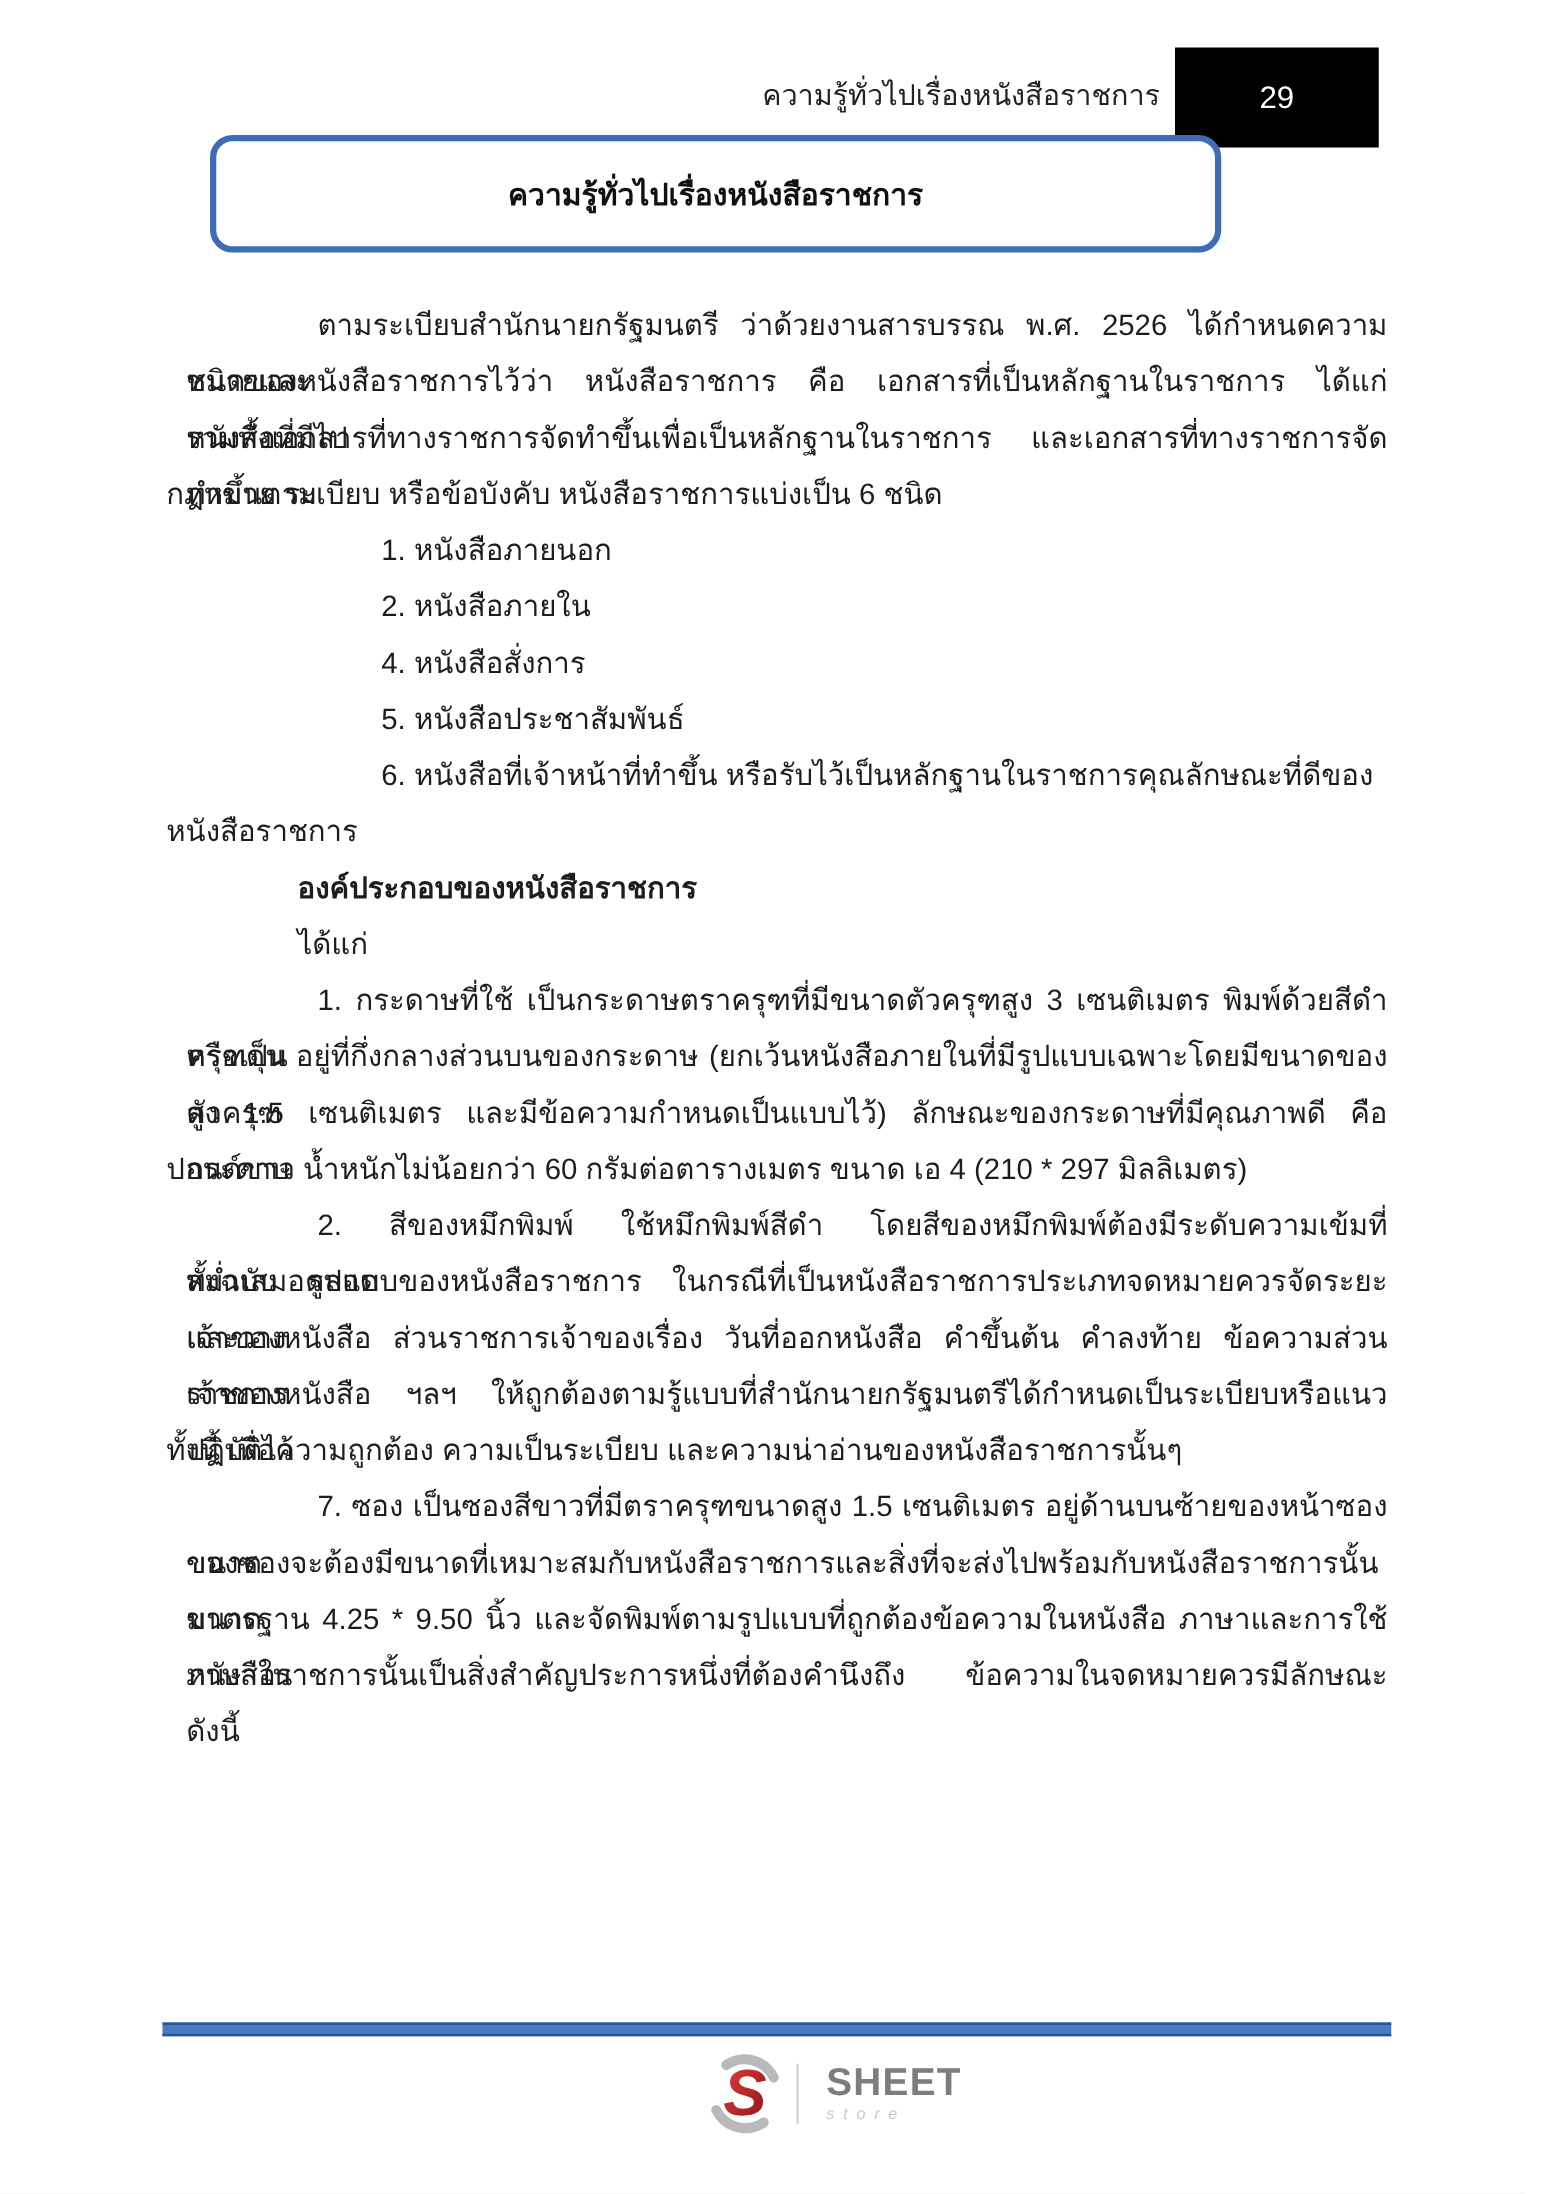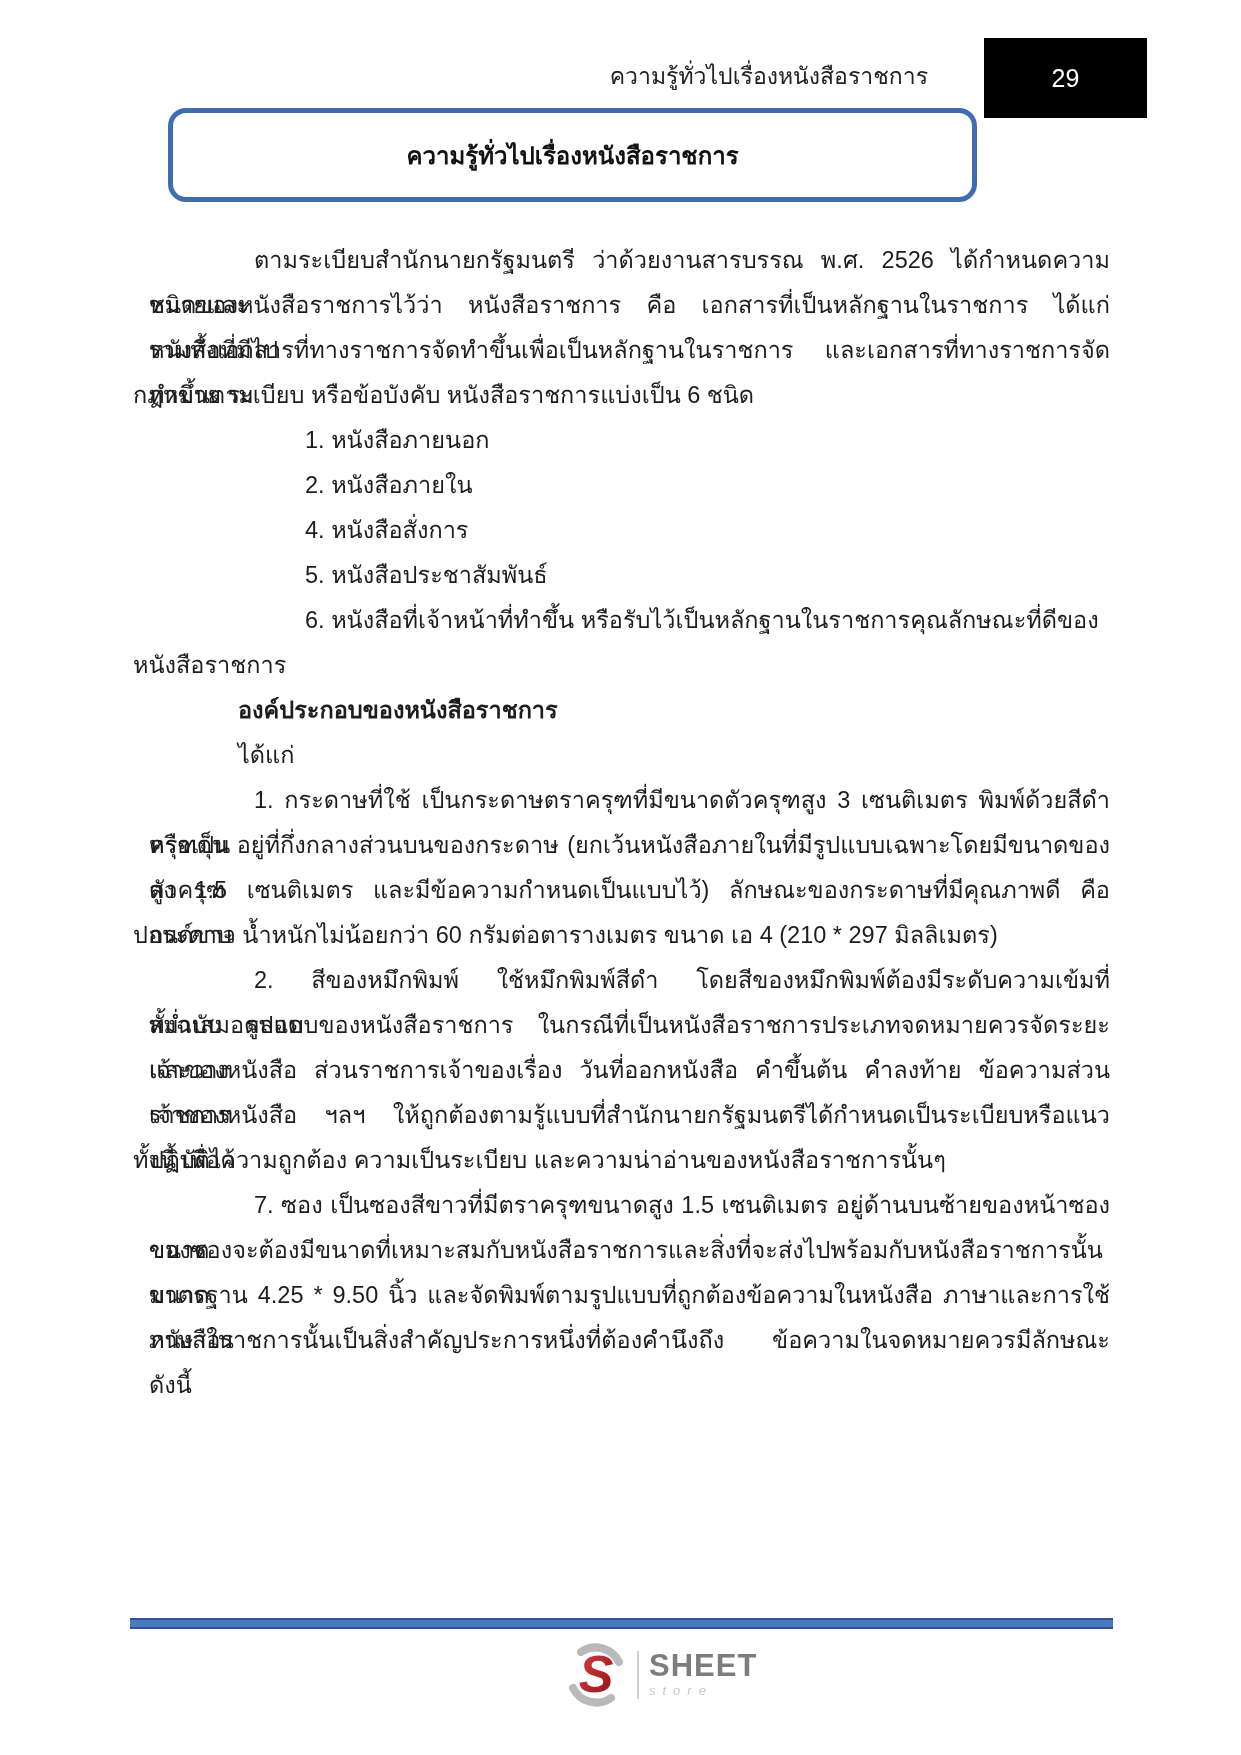--- a/index.html
+++ b/index.html
@@ -14,21 +14,20 @@
   }
   .header-title {
     position:absolute; top:58px; left:0; width:928px;
     text-align:right; font-size:23px; color:#222;
   }
   .page-num-box {
     position:absolute; left:940px; top:38px; width:163px; height:80px;
     background:#000000; color:#ffffff;
     display:flex; align-items:center; justify-content:center;
     font-size:25px;
-    margin-left:44px;
   }
   .title-box {
     position:absolute; left:168px; top:108px; width:799px; height:84px;
     border:5px solid #3f6db5; border-radius:18px;
     display:flex; align-items:center; justify-content:center;
     background:#ffffff;
   }
   .title-box .title-text { font-weight:bold; font-size:24px; color:#111; }
   .body-lines {
     position:absolute; left:133px; top:238px; width:977px;
@@ -46,21 +45,21 @@
     border-top:2px solid #2f5496; border-bottom:2px solid #2f5496;
   }
   .logo {
     position:absolute; left:563px; top:1642px; height:66px;
     display:flex; align-items:center;
   }
   .logo-icon { width:66px; height:66px; flex:0 0 auto; }
   .logo-divider {
     width:2px; height:48px; background:#d3d3d3; margin:0 10px 0 8px; flex:0 0 auto;
   }
-  .logo-text { display:flex; flex-direction:column; justify-content:center; }
+  .logo-text { display:flex; flex-direction:column; justify-content:center;margin-left:12px; }
   .logo-brand {
     font-size:31px; font-weight:bold; color:#7d7d7d; letter-spacing:1px; line-height:30px;
   }
   .logo-sub {
     font-size:13px; color:#c9c9c9; letter-spacing:7px; line-height:16px; margin-top:2px;font-style:italic;
   }
 </style>
 </head>
 <body>
 

